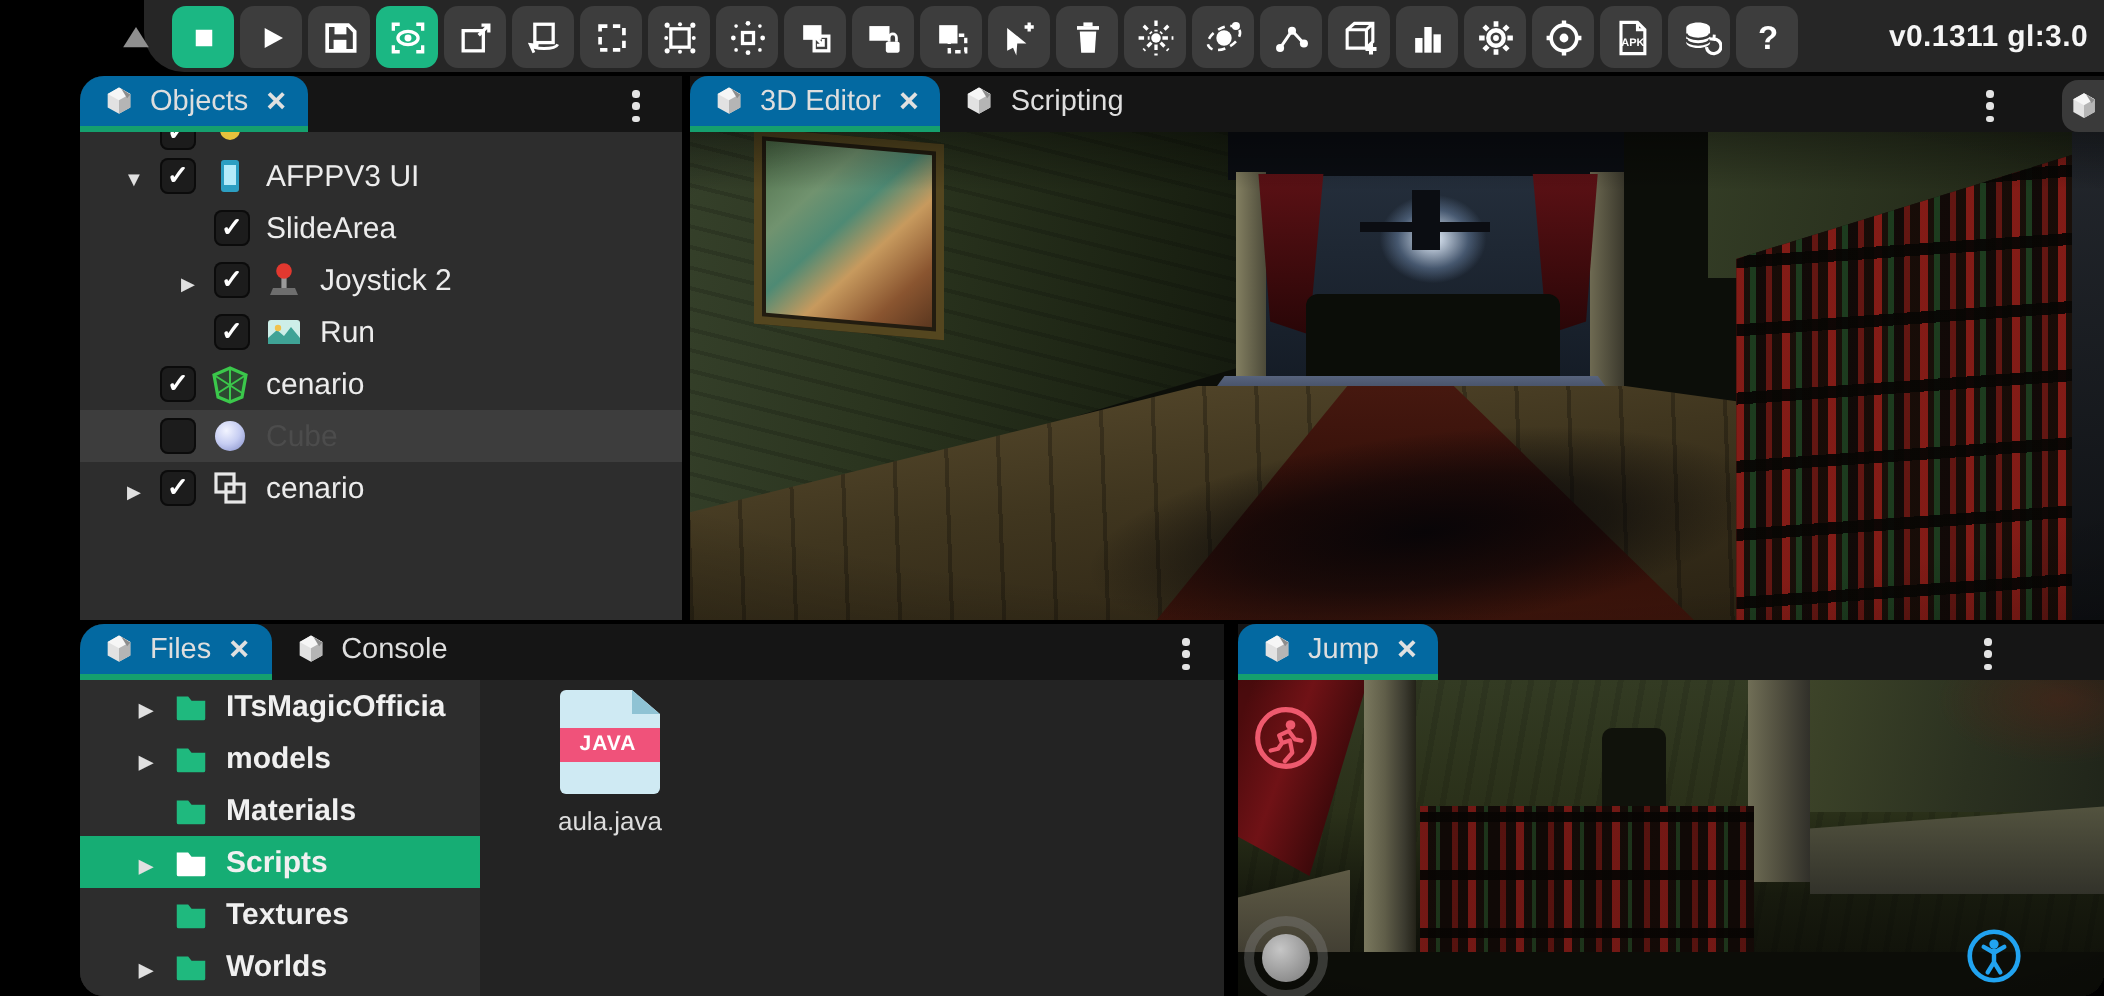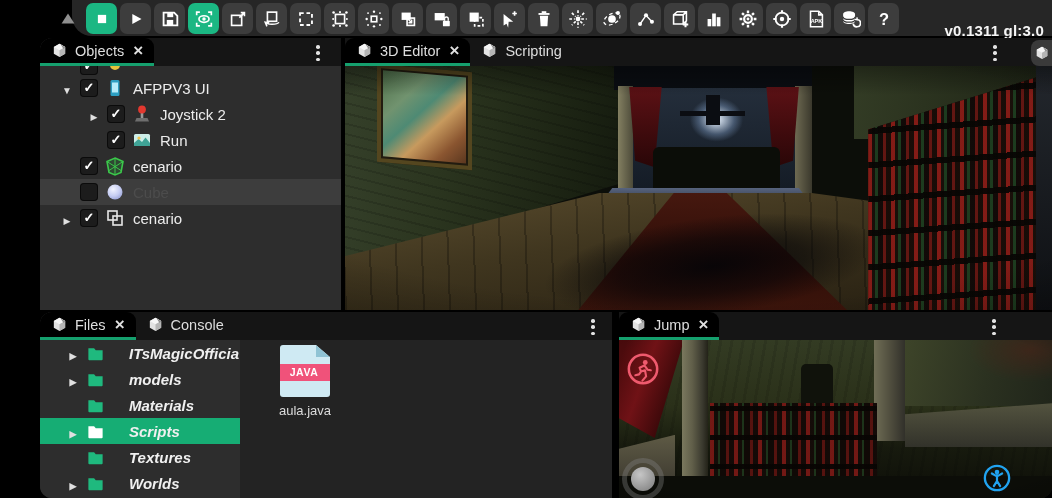--- a/index.html
+++ b/index.html
@@ -8,33 +8,33 @@
 
   
   .toolbar{position:absolute;left:0;top:0;width:1052px;height:38px;}
   .toolbar-bg{position:absolute;left:72px;top:0;right:0;height:36px;background:#262626;border-radius:0 0 0 20px;}
   .tbwrap{position:absolute;left:52px;top:3px;display:flex;gap:3px;align-items:center;}
   .tbtn{width:31px;height:31px;border:0;padding:0;margin:0;background:#3d3d3d;border-radius:7px;
         display:flex;align-items:center;justify-content:center;cursor:pointer;flex:0 0 auto;}
   .tbtn.active{background:var(--accent-green,#1bb783);}
   .tbtn.plain{background:transparent;}
   .tico{width:22px;height:22px;display:block;}
-  .version{position:absolute;right:8px;top:22px;color:#f5f5f5;font-size:15px;font-weight:bold;letter-spacing:.2px;margin-left:32px;}
+  .version{position:absolute;right:8px;top:10px;color:#f5f5f5;font-size:15px;font-weight:bold;letter-spacing:.2px;margin-left:32px;}
 
   
   .panel{position:absolute;background:#2d2d2d;overflow:hidden;}
   .panel.objects{left:40px;top:38px;width:301px;height:272px;border-radius:12px 0 0 0;}
   .panel.editor{left:345px;top:38px;width:707px;height:272px;}
   .panel.files{left:40px;top:312px;width:572px;height:186px;border-radius:12px 0 0 12px;}
   .panel.game{left:619px;top:312px;width:433px;height:186px;border-radius:0 0 12px 0;}
 
   .tabbar{position:absolute;left:0;top:0;right:0;height:28px;background:#151515;display:flex;align-items:stretch;}
   .tab{display:flex;align-items:center;gap:7px;padding:0 11px;background:transparent;
        border-bottom:3px solid transparent;box-sizing:border-box;color:#dedede;font-size:14.5px;cursor:pointer;}
-  .tab.active{background:#000000;border-radius:9px 9px 0 0;border-bottom:3px solid var(--underline-green,#15a06e);}
+  .tab.active{background:#0369a1;border-radius:9px 9px 0 0;border-bottom:3px solid var(--underline-green,#15a06e);}
   .tab .boxi{width:17px;height:17px;flex:0 0 auto;}
   .tab .x{font-size:17px;line-height:1;font-weight:bold;color:#e0e0e0;margin-left:2px;}
   .kebab{position:absolute;top:7px;width:14px;height:16px;display:flex;flex-direction:column;justify-content:space-between;align-items:center;cursor:pointer;}
   .kebab i{width:3.5px;height:3.5px;border-radius:50%;background:#e3e3e3;}
   .tab-stub{position:absolute;right:0;top:2px;width:21px;height:26px;background:#3a3a3a;border-radius:8px 0 0 8px;
             display:flex;align-items:center;justify-content:center;}
   .tab-stub .boxi{width:16px;height:16px;}
 
   
   .otree{position:absolute;left:0;top:28px;right:0;bottom:0;background:#2d2d2d;}
@@ -57,21 +57,21 @@
 
   
   .fbody{position:absolute;left:0;top:28px;right:0;bottom:0;}
   .ftree{position:absolute;left:0;top:0;width:200px;bottom:0;background:#2d2d2d;}
   .frow{height:26px;display:flex;align-items:center;font-size:15px;font-weight:600;color:#f0f0f0;
         padding-left:20px;cursor:pointer;}
   .frow .arr{width:26px;text-align:center;color:#e0e0e0;flex:0 0 auto;}
   .frow .arr::before{font-size:9px;}
   .frow.expand-right .arr::before{content:"\25B6";}
   .frow .ti{width:19px;height:19px;flex:0 0 auto;color:var(--folder-green,#1fb97e);}
-  .frow .lbl{margin-left:24px;white-space:nowrap;overflow:hidden;font-style:italic;}
+  .frow .lbl{margin-left:8px;white-space:nowrap;overflow:hidden;}
   .frow.selected{background:var(--selection-green,#16ad74);}
   .frow.selected .ti{color:#fff;}
   .fgrid{position:absolute;left:200px;top:0;right:0;bottom:0;background:#232323;}
   .fitem{position:absolute;left:30px;top:5px;width:70px;text-align:center;cursor:pointer;}
   .ficon{position:relative;width:50px;height:52px;margin:0 auto;background:var(--file-blue,#cfeaf3);
          border-radius:3px;clip-path:polygon(0 0,72% 0,100% 23%,100% 100%,0 100%);}
   .ficon .fold{position:absolute;right:0;top:0;width:14px;height:12px;background:#8fc3d4;
          clip-path:polygon(0 0,100% 100%,0 100%);}
   .fbadge{position:absolute;left:-7px;top:19px;width:62px;height:17px;background:var(--badge-pink,#f0527a);
          border-radius:5px;color:#fff;font-size:10.5px;font-weight:bold;letter-spacing:.5px;line-height:17px;}
@@ -326,20 +326,26 @@
           <span class="lbl"></span>
         </div>
         <div class="orow checked expand-down level-0">
           <span class="arr"></span>
           <span class="cb"></span>
           <svg class="ti ui-phone-icon" viewBox="0 0 20 20">
             <use href="#ui-phone-icon"></use>
           </svg>
           <span class="lbl">AFPPV3 UI</span>
         </div>
+        <div class="orow checked level-1">
+          <span class="arr"></span>
+          <span class="cb"></span>
+
+          <span class="lbl">SlideArea</span>
+        </div>
         <div class="orow checked expand-right level-1">
           <span class="arr"></span>
           <span class="cb"></span>
           <svg class="ti joystick-icon" viewBox="0 0 20 20">
             <use href="#joystick-icon"></use>
           </svg>
           <span class="lbl">Joystick 2</span>
         </div>
         <div class="orow checked level-1">
           <span class="arr"></span>

